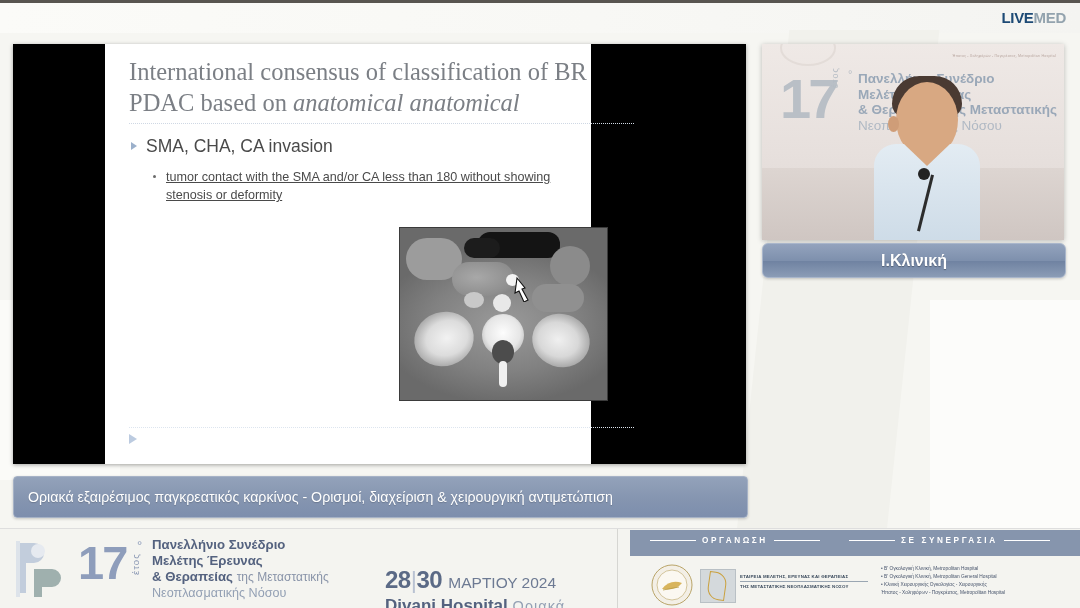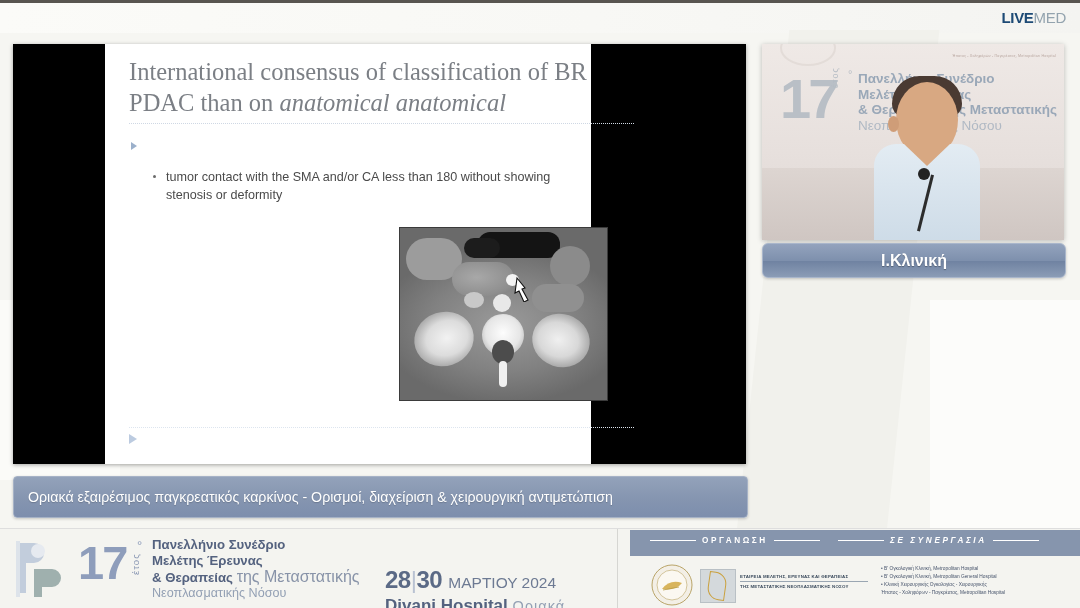--- a/index.html
+++ b/index.html
@@ -13,21 +13,21 @@
   #topbar{
     position:absolute;left:0;top:0;width:1080px;height:30px;
     background:linear-gradient(to right,#fbfbf8 0%,#f8f8f5 55%,#f4f4f1 100%);
     border-top:3px solid #585550;
   }
   #brand{
     position:absolute;right:14px;top:6px;
     font-size:15px;font-weight:bold;letter-spacing:-0.3px;
   }
   #brand .live{color:#1d4a75;}
-  #brand .med{color:#93a3ae;font-weight:normal;}
+  #brand .med{color:#93a3ae;font-weight:bold;}
 
   
   .wm{position:absolute;background:#f1f1ec;}
   #wm1{left:760px;top:30px;width:150px;height:560px;transform:skewX(-6deg);}
   #wm2{left:930px;top:300px;width:150px;height:300px;background:#fcfcfa;}
   #wm3{left:0px;top:300px;width:120px;height:180px;background:#fbfbf8;}
 
   
   #slide-wrap{
     position:absolute;left:13px;top:44px;width:733px;height:420px;
@@ -58,21 +58,21 @@
     border-bottom:4px solid transparent;margin-right:9px;
   }
   .bullet2{
     position:absolute;left:48px;top:124px;width:470px;
     font-size:12.6px;line-height:18px;color:#4a4a4a;
   }
   .dot{
     display:inline-block;width:3px;height:3px;border-radius:50%;
     background:#6b6b6b;vertical-align:3px;margin-right:10px;
   }
-  .b2txt{display:inline-block;width:420px;vertical-align:top;}
+  .b2txt{display:inline-block;width:420px;vertical-align:top;text-decoration:underline;}
   #bottom-rule{
     position:absolute;left:24px;top:382px;width:505px;height:1px;
     border-bottom:1px dotted #dde5ef;
   }
   #bottom-tri{
     position:absolute;left:24px;top:390px;width:0;height:0;
     border-left:8px solid #bccbe0;border-top:5px solid transparent;
     border-bottom:5px solid transparent;
   }
 
@@ -180,39 +180,39 @@
 
   
   #mark{position:absolute;left:14px;top:6px;width:56px;height:66px;}
   #confnum{position:absolute;left:78px;top:6px;font-size:47px;font-weight:bold;
     color:#8e9dbb;letter-spacing:-2px;font-family:"Liberation Sans",sans-serif;}
   #confdeg{position:absolute;left:137px;top:9px;font-size:13px;color:#8e9dbb;}
   #confetos{position:absolute;left:130px;top:46px;font-size:9.5px;color:#8795b2;
     transform:rotate(-90deg);transform-origin:left top;letter-spacing:1px;}
   #conftxt{position:absolute;left:152px;top:8px;width:210px;
     font-size:13.2px;line-height:15.8px;font-weight:bold;color:#54627f;}
-  #conftxt .thin{font-weight:normal;color:#8893a8;font-size:16px;}
+  #conftxt .thin{font-weight:normal;color:#8893a8;font-size:12px;}
   #conftxt .l4{font-weight:normal;color:#93a0b4;font-size:12.6px;}
 
   
   #dates{position:absolute;left:385px;top:14px;margin-top:23px;}
   #d1{font-size:24px;font-weight:bold;color:#5b6a86;letter-spacing:-0.5px;}
   #d1 .sep{color:#b9c2d2;font-weight:normal;}
   #d1 .mon{font-size:15.5px;color:#6d7a93;font-weight:normal;letter-spacing:0;}
   #d2{font-size:17px;font-weight:bold;color:#54627f;margin-top:2px;}
   #d2 .city{font-weight:normal;color:#93a0b4;font-size:14.5px;letter-spacing:1px;}
 
   
   #band{position:absolute;left:630px;top:1px;width:450px;height:26px;
     background:#8695ad;}
   .bandlbl{position:absolute;top:6px;color:#fff;font-size:8.2px;
     font-weight:bold;letter-spacing:2.6px;display:flex;align-items:center;gap:6px;}
   .bandlbl .ln{display:block;width:46px;height:1px;background:#ffffff;}
   #band1{left:20px;}
-  #band2{left:208px;font-style:italic;}
+  #band2{left:219px;}
 
   #seal{position:absolute;left:650px;top:34px;width:44px;height:44px;}
   #socbox{position:absolute;left:700px;top:40px;width:34px;height:32px;
     background:#d4d9dc;border:1px solid #b9c0c5;}
   #socleaf{position:absolute;left:708px;top:43px;width:16px;height:26px;
     border:1.5px solid #caa03c;border-radius:0 12px 0 12px;transform:rotate(8deg);}
   #soctxt{position:absolute;left:740px;top:44px;width:128px;
     font-size:4.4px;line-height:7px;font-weight:bold;color:#3a4a5c;letter-spacing:.2px;}
   #soctxt div{border-bottom:.5px solid #9aa6b2;padding-bottom:1px;margin-bottom:1px;}
   #soctxt div:last-child{border-bottom:none;}
@@ -235,26 +235,26 @@
 
 <div class="wm" id="wm1"></div>
 <div class="wm" id="wm2"></div>
 <div class="wm" id="wm3"></div>
 
 <div id="slide-wrap">
   <div id="slide">
 
     <div id="slide-title">
       <span>International consensus of classification of BR</span><br>
-      <span>PDAC than on </span><span class="ital">anatomical anatomical</span>
+      <span>PDAC based on </span><span class="ital">anatomical anatomical</span>
     </div>
     <div id="title-rule"></div>
 
     <div class="bullet1">
-      <span class="tri"></span>
+      <span class="tri"></span><span>SMA, CHA, CA invasion</span>
     </div>
 
     <div class="bullet2">
       <span class="dot"></span><span class="b2txt">tumor contact with the SMA and/or CA less than 180 without showing stenosis or deformity</span>
     </div>
 
     <div id="ct">
       <div class="bg"></div>
       <div class="ctsh" id="stomach"></div>
       <div class="ctsh" id="stomach2"></div>

